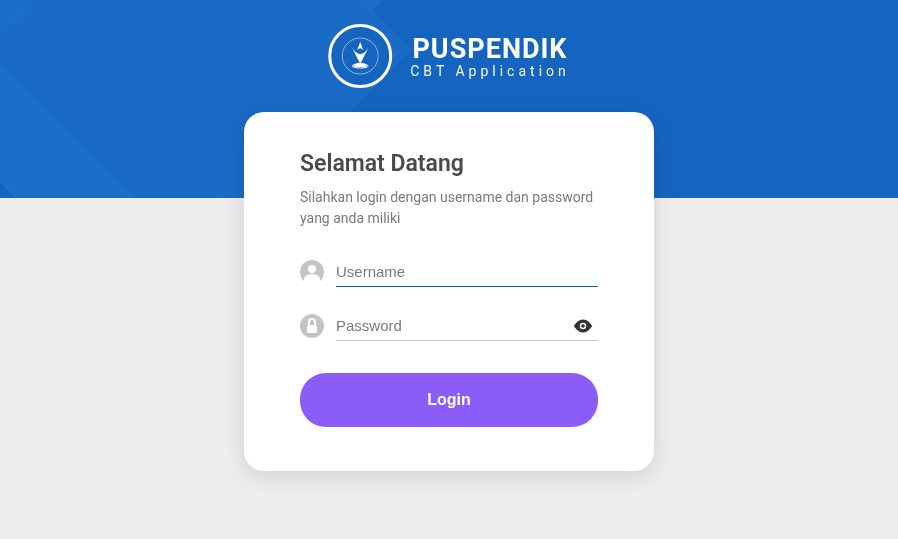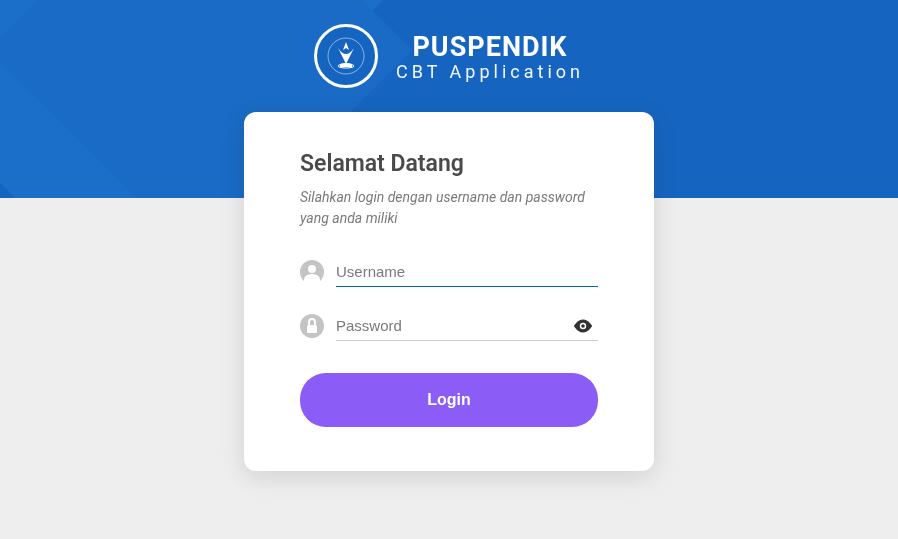--- a/index.html
+++ b/index.html
@@ -72,49 +72,48 @@
     }
     .brand-text {
       color: #ffffff;
     }
     .brand-title {
       font-size: 27px;
       font-weight: 700;
       letter-spacing: 1px;
     }
     .brand-subtitle {
-      font-size: 18px;
+      font-size: 14px;
       letter-spacing: 4px;
       margin-top: -2px;
       opacity: 0.95;
     }
     .card {
       position: absolute;
       top: 112px;
       left: 50%;
       transform: translateX(-50%);
       width: 410px;
       background: #ffffff;
-      border-radius: 12px;
+      border-radius: 20px;
       box-shadow: 0 6px 24px rgba(0,0,0,0.12);
       padding: 38px 56px 44px 56px;
       z-index: 3;
     }
     .card-title {
       font-size: 23px;
       font-weight: 600;
       color: #4a4a4a;
       margin-bottom: 10px;
     }
     .card-subtitle {
       font-size: 14px;
       color: #7a7a7a;
       line-height: 1.5;
       margin-bottom: 28px;
-      font-style: italic;
     }
     .field {
       display: flex;
       align-items: center;
       margin-bottom: 24px;
       position: relative;
     }
     .field-icon {
       width: 24px;
       height: 24px;

